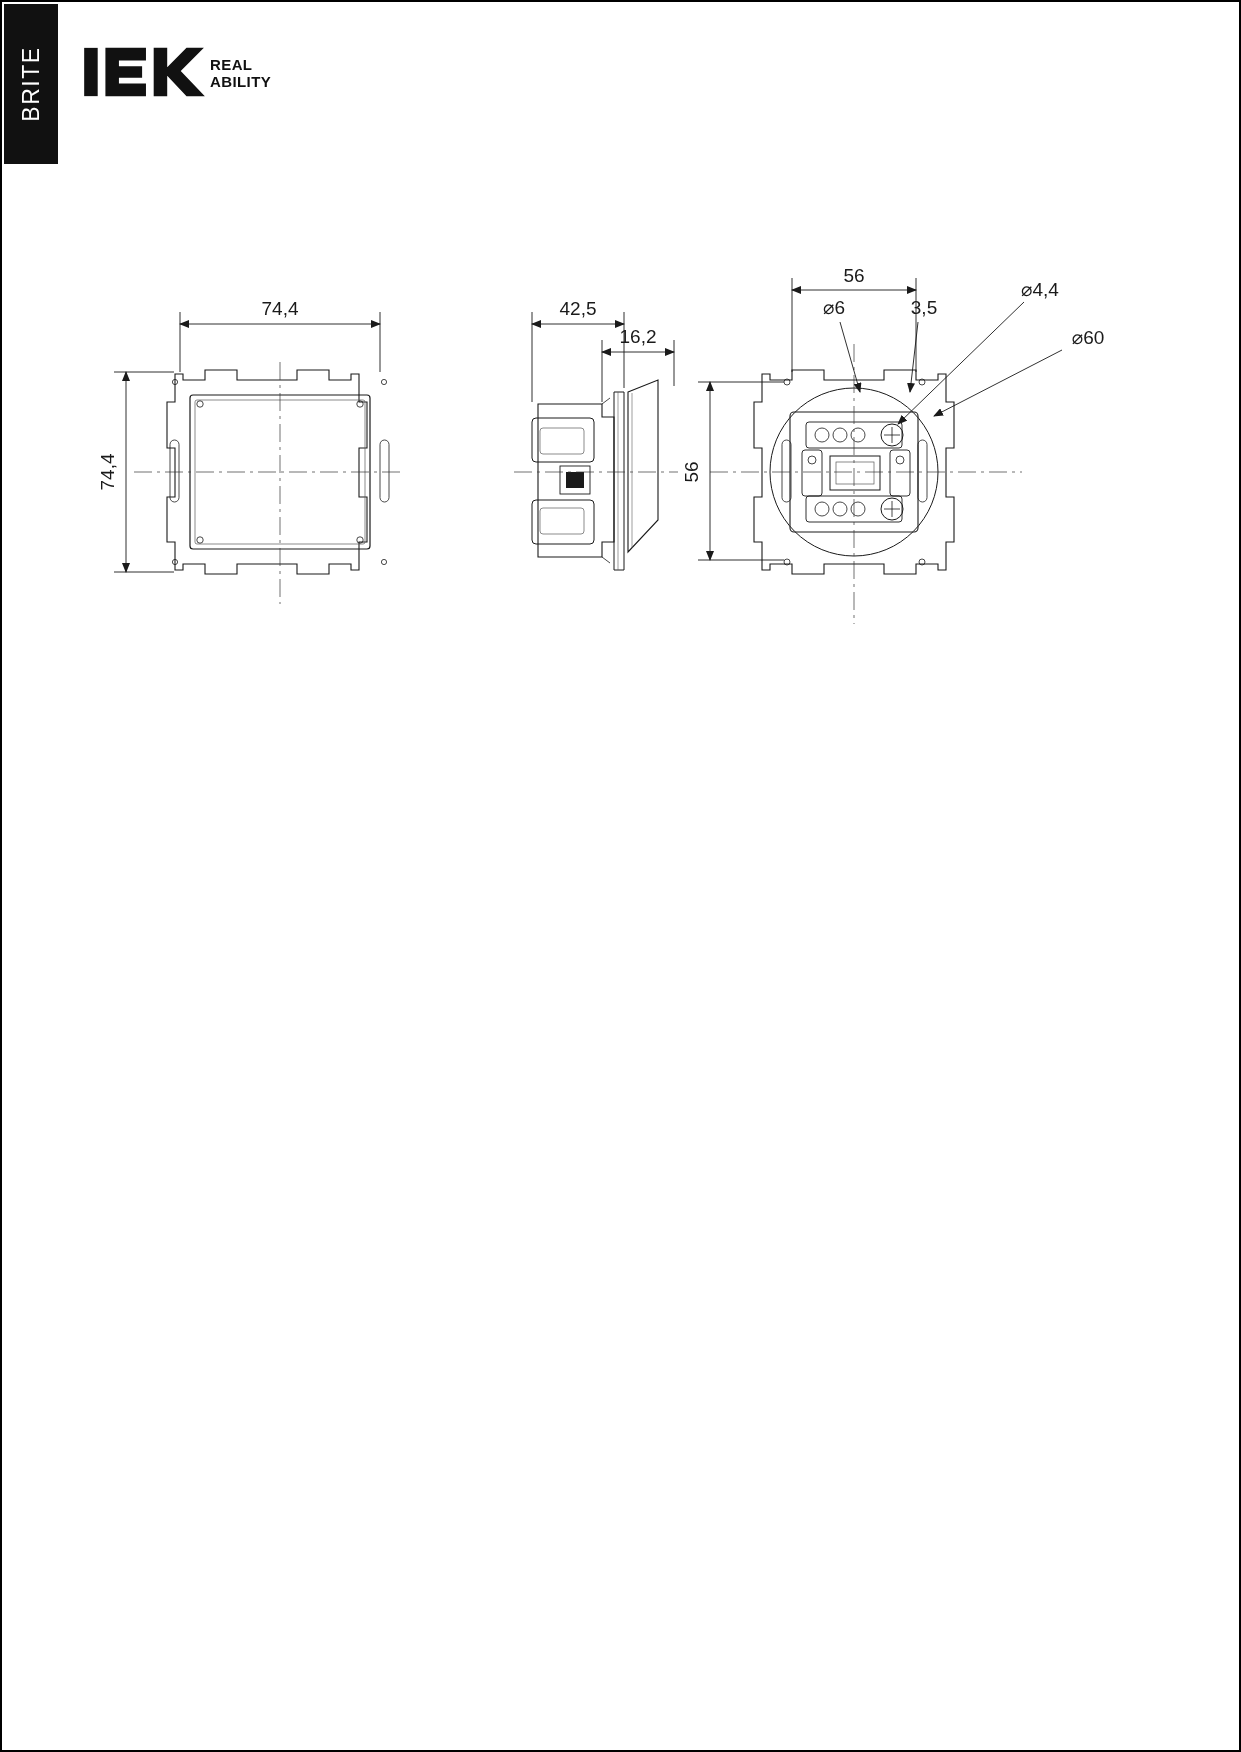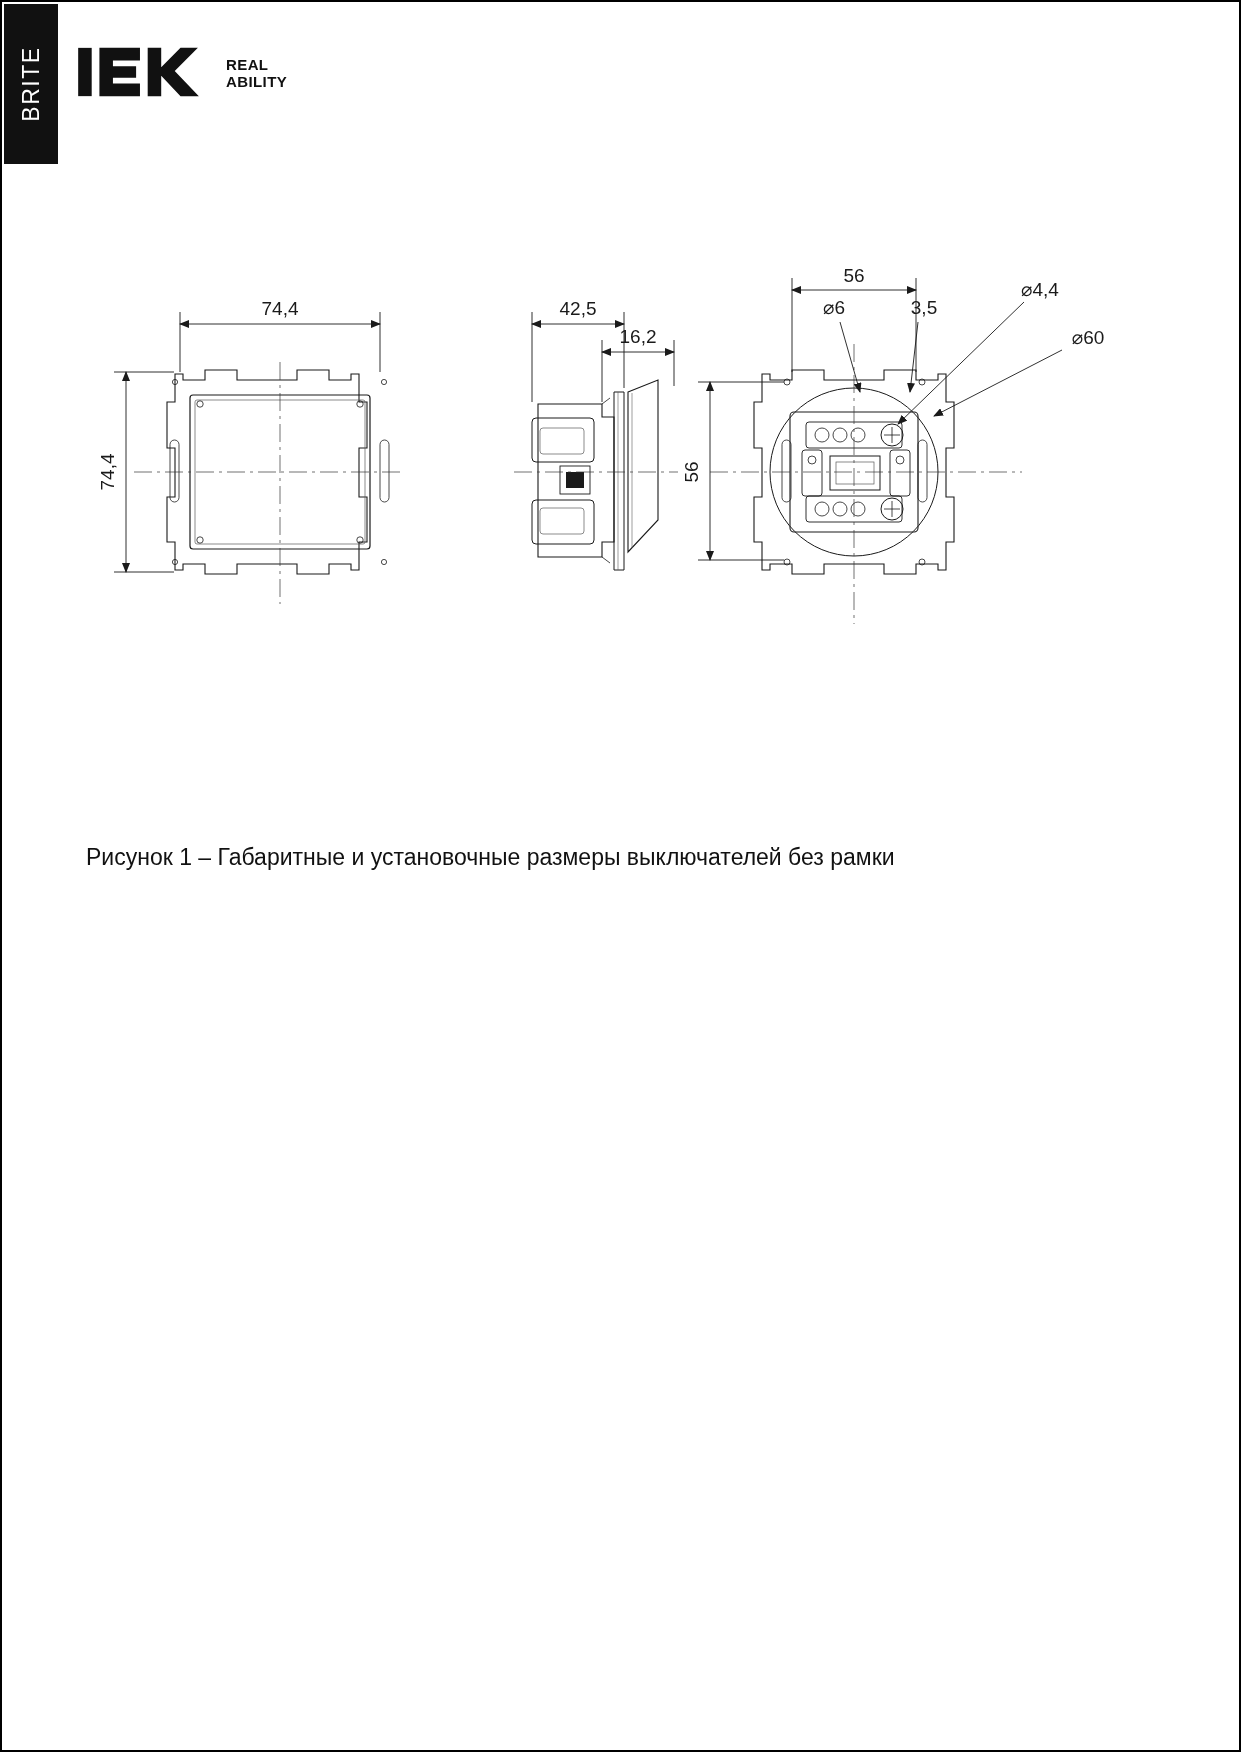--- a/index.html
+++ b/index.html
@@ -45,25 +45,25 @@
     color: #ffffff;
     font-size: 23px;
     letter-spacing: 1.5px;
     display: flex;
     align-items: center;
     justify-content: center;
     font-weight: 400;
   }
   .logo-wrap {
     position: absolute;
-    left: 74px;
+    left: 80px;
     top: 42px;
     display: flex;
     align-items: center;
-    gap: 24px;
+    gap: 2px;
   }
   .logo-mark {
     height: 56px;
     display: block;
   }
   .logo-tagline {
     font-size: 15px;
     font-weight: bold;
     line-height: 1.15;
     letter-spacing: 0.4px;
@@ -292,15 +292,14 @@
           <text x="978" y="44" font-size="19" fill="#1a1a1a" text-anchor="middle" stroke="none">⌀4,4</text>
 
           <line x1="1000" y1="98" x2="872" y2="164" stroke-width="0.9" marker-end="url(#ar)"></line>
           <text x="1026" y="92" font-size="19" fill="#1a1a1a" text-anchor="middle" stroke="none">⌀60</text>
         </g>
 
       </g>
     </svg>
   </div>
 
-  <div class="caption">Рисунок 1 – Габаритные и установочные размеры выключателей без рамки</div>
 
 </div>
 
 </body></html>

